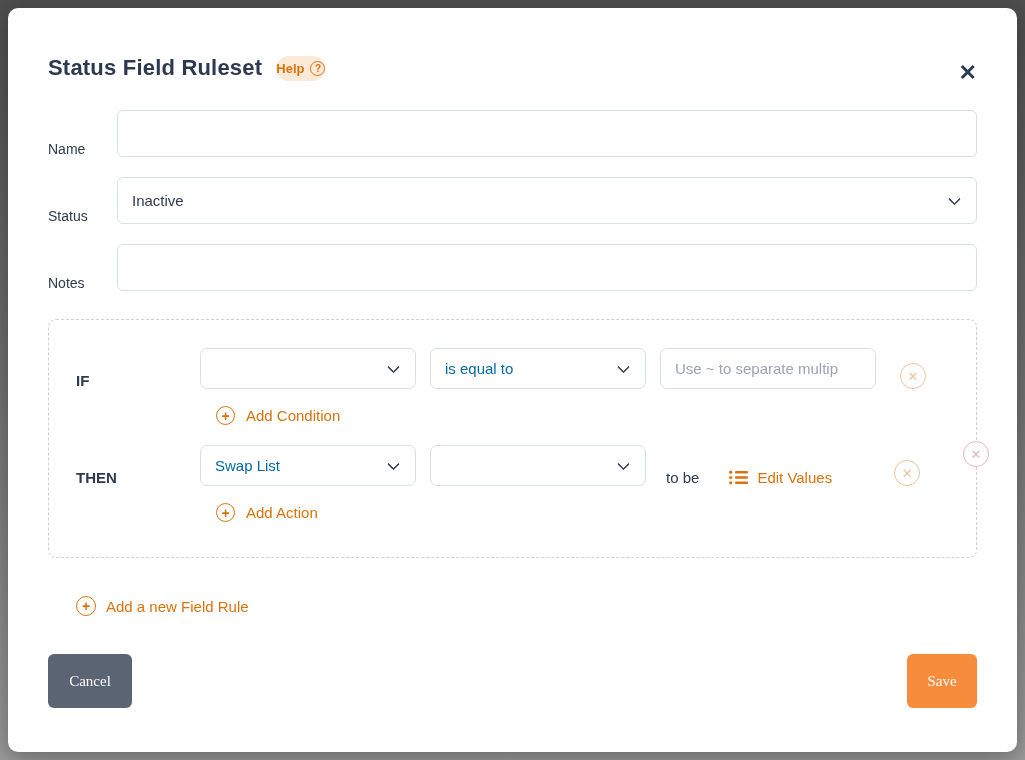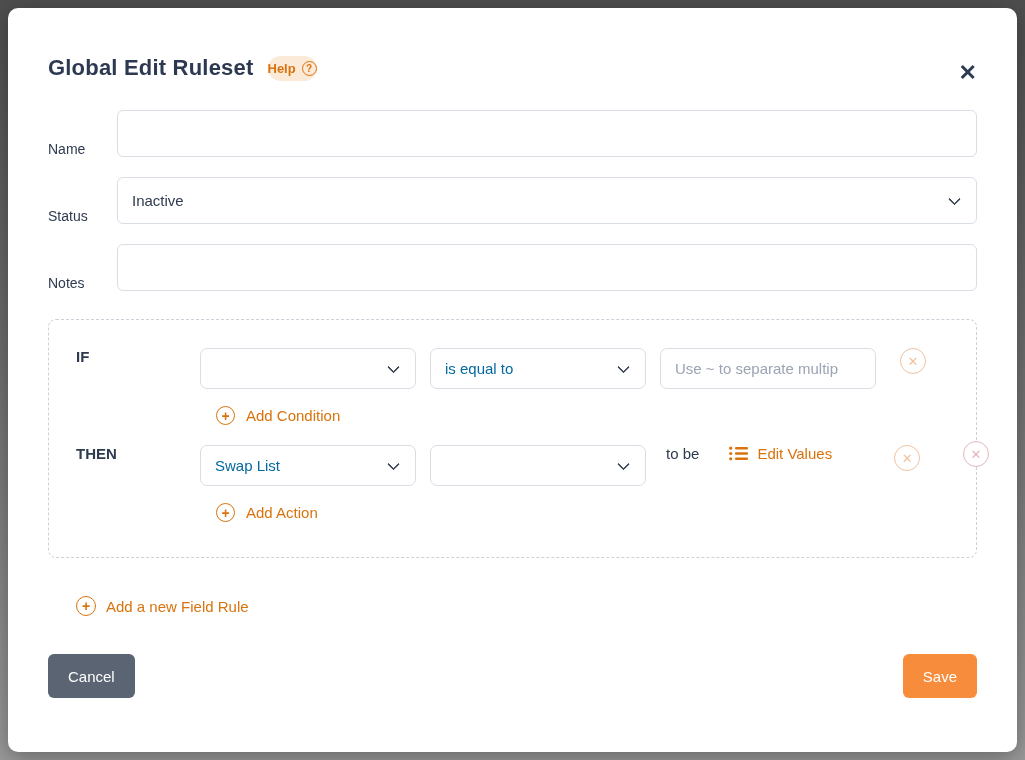--- a/index.html
+++ b/index.html
@@ -46,21 +46,21 @@
     position:absolute; right:17px; top:50%;
     width:9px; height:9px; border-right:2px solid #3c4758; border-bottom:2px solid #3c4758;
     transform:translateY(-70%) rotate(45deg); border-radius:1px;
   }
   
   .rule-box {
     position:relative; margin:28px 40px 0;
     border:1px dashed #ccd1d9; border-radius:8px;
     padding:28px 0 35px 0;
   }
-  .rule-row { display:flex; align-items:flex-start; padding-left:27px; }
+  .rule-row { display:flex; align-items:flex-end; padding-left:27px; }
   .rule-label { width:124px; flex:0 0 124px; font-size:15px; font-weight:bold; color:#2e3a4e; }
   .rule-widget {
     width:216px; flex:0 0 216px; height:41px; border:1px solid #d9dee5; border-radius:7px;
     background:#fff; display:flex; align-items:center; padding:0 14px;
     font-size:15px; color:#0369a1; margin-right:14px; position:relative; cursor:pointer;
     font-family:inherit; outline:none;
   }
   input.rule-widget { cursor:text; margin-right:0; }
   input.rule-widget::placeholder { color:#9aa4b2; opacity:1; }
   .circle-x {
@@ -86,33 +86,33 @@
   .edit-values + .circle-x.peach { margin-left:62px; }
   
   .add-rule {
     display:inline-flex; align-items:center; gap:10px; cursor:pointer;
     color:#d9730d; font-size:15px; margin:38px 0 0 68px;
   }
   .add-rule .circle-plus { width:20px; height:20px; flex:0 0 20px; }
   
   .modal-footer { display:flex; justify-content:space-between; margin:38px 40px 0; }
   .btn {
-    height:44px; border:none; border-radius:6px; font-size:15px; color:#fff;
-    font-family:Liberation Sans, sans-serif; cursor:pointer; padding:0 20px;
+    height:54px; border:none; border-radius:6px; font-size:15px; color:#fff;
+    font-family:Liberation Serif, serif; cursor:pointer; padding:0 20px;
   }
   .btn-cancel { background:#5b6472; min-width:84px; }
   .btn-save  { background:#f78c3c; min-width:70px; }
 </style>
 </head>
 <body>
 
 <div class="modal">
 
   <div class="modal-header">
-    <div class="modal-title">Global Edit Ruleset</div>
+    <div class="modal-title">Status Field Ruleset</div>
     <div class="help-badge">
       <span>Help</span>
       <span class="help-circle">?</span>
     </div>
   </div>
   <button class="close-btn">✕</button>
 
   <div class="form-row first">
     <div class="form-label">Name</div>
     <input class="text-input" type="text" value="" style="">

